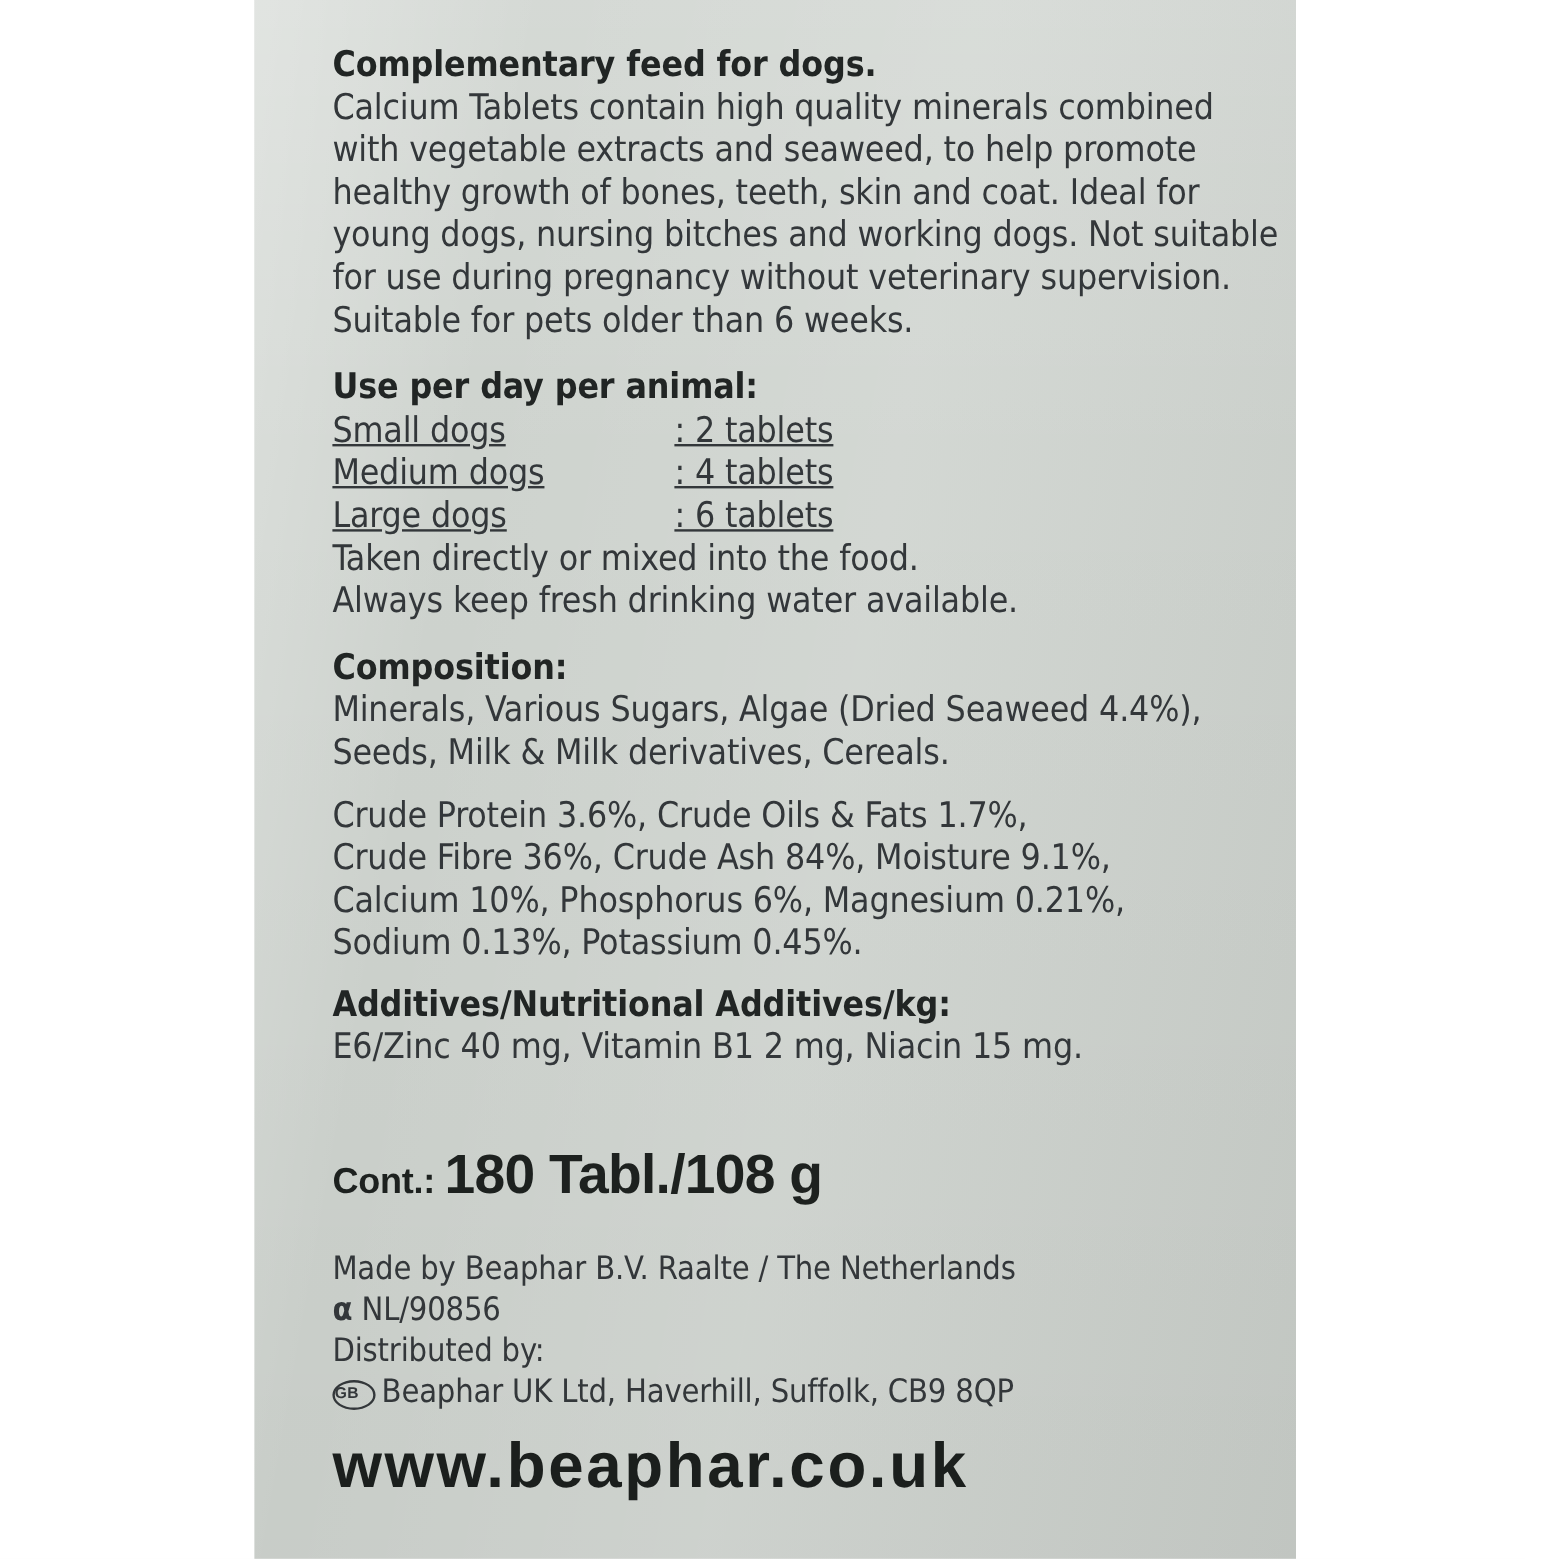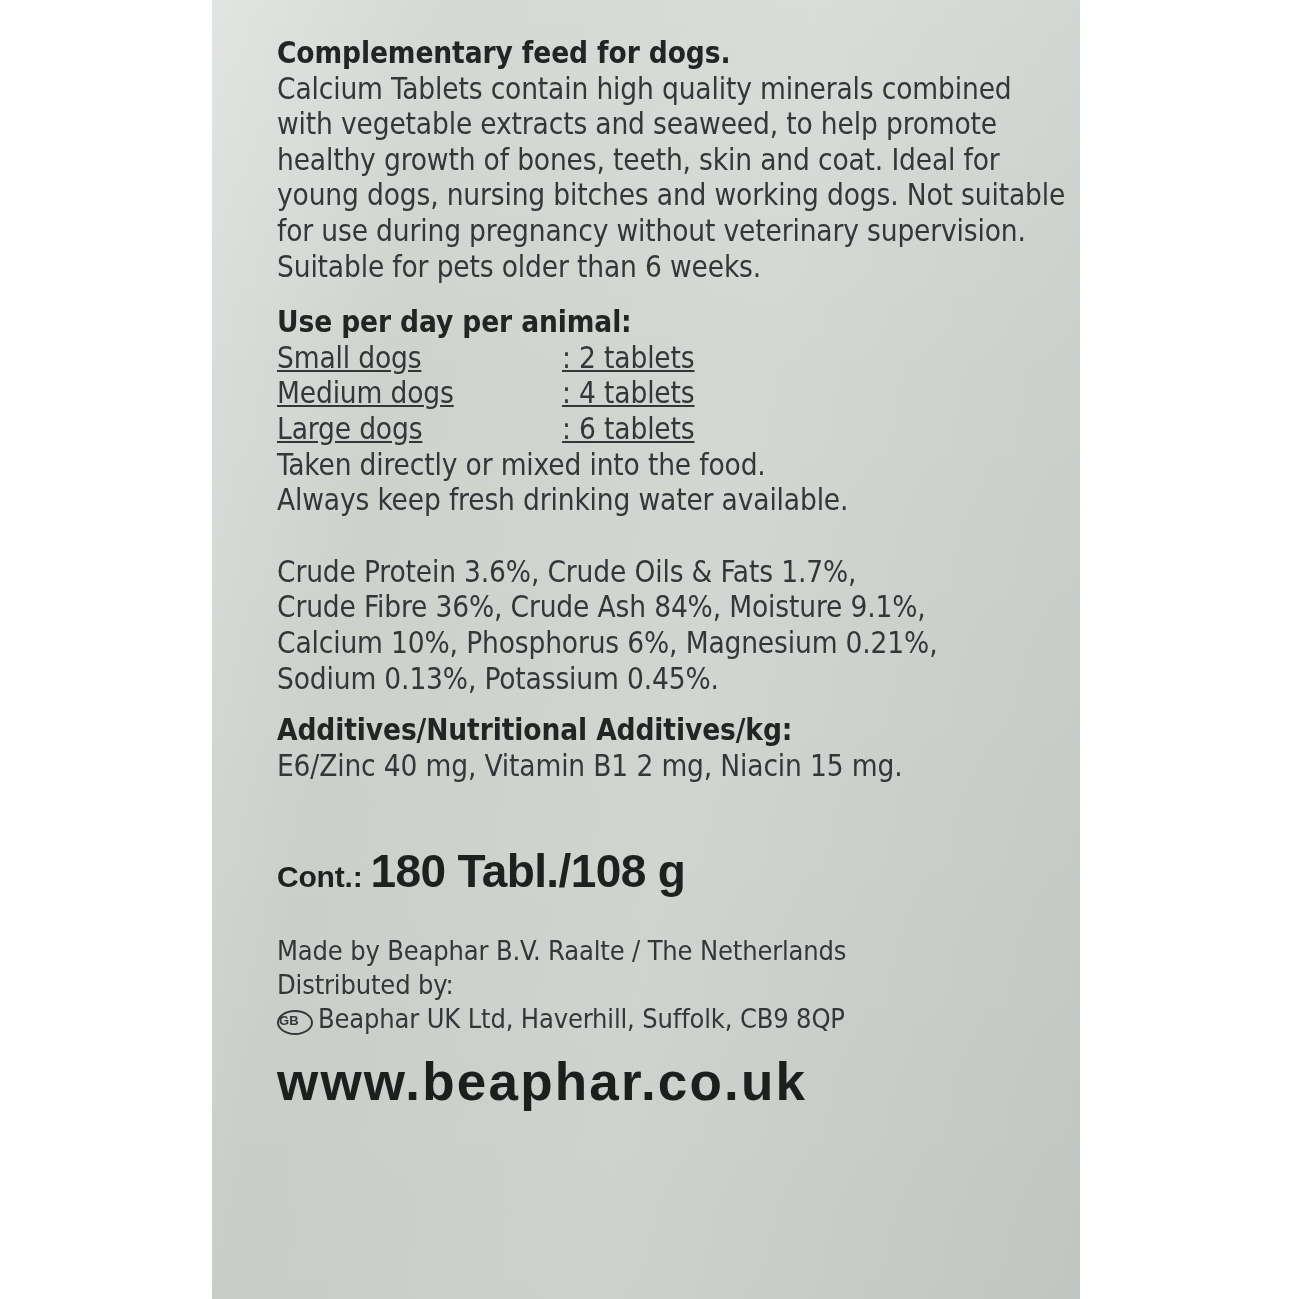--- a/index.html
+++ b/index.html
@@ -168,20 +168,25 @@
             <td class="dose-value">: 6 tablets</td>
           </tr>
         </tbody>
       </table>
       <div class="body-text">Taken directly or mixed into the food.</div>
       <div class="body-text">Always keep fresh drinking water available.</div>
     </div>
 
     <div class="gap-section"></div>
 
+    <div>
+      <div class="heading">Composition:</div>
+      <div class="body-text">Minerals, Various Sugars, Algae (Dried Seaweed 4.4%),</div>
+      <div class="body-text">Seeds, Milk &amp; Milk derivatives, Cereals.</div>
+    </div>
 
     <div class="gap-section-sm"></div>
 
     <div>
       <div class="body-text">Crude Protein 3.6%, Crude Oils &amp; Fats 1.7%,</div>
       <div class="body-text">Crude Fibre 36%, Crude Ash 84%, Moisture 9.1%,</div>
       <div class="body-text">Calcium 10%, Phosphorus 6%, Magnesium 0.21%,</div>
       <div class="body-text">Sodium 0.13%, Potassium 0.45%.</div>
     </div>
 
@@ -191,20 +196,24 @@
       <div class="heading">Additives/Nutritional Additives/kg:</div>
       <div class="body-text">E6/Zinc 40 mg, Vitamin B1 2 mg, Niacin 15 mg.</div>
     </div>
 
     <div id="cont-line">
       <span class="cont-label">Cont.:</span><span class="cont-value">180 Tabl./108 g</span>
     </div>
 
     <div id="footer">
       <div class="footer-line">Made by Beaphar B.V. Raalte / The Netherlands</div>
+      <div class="footer-line">
+        <span class="alpha-mark">α</span>
+        <span>NL/90856</span>
+      </div>
       <div class="footer-line">Distributed by:</div>
       <div class="footer-line">
         <span class="gb-badge">GB</span><span>Beaphar UK Ltd, Haverhill, Suffolk, CB9 8QP</span>
       </div>
       <div id="website">www.beaphar.co.uk</div>
     </div>
 
   </div>
 </div>
 

